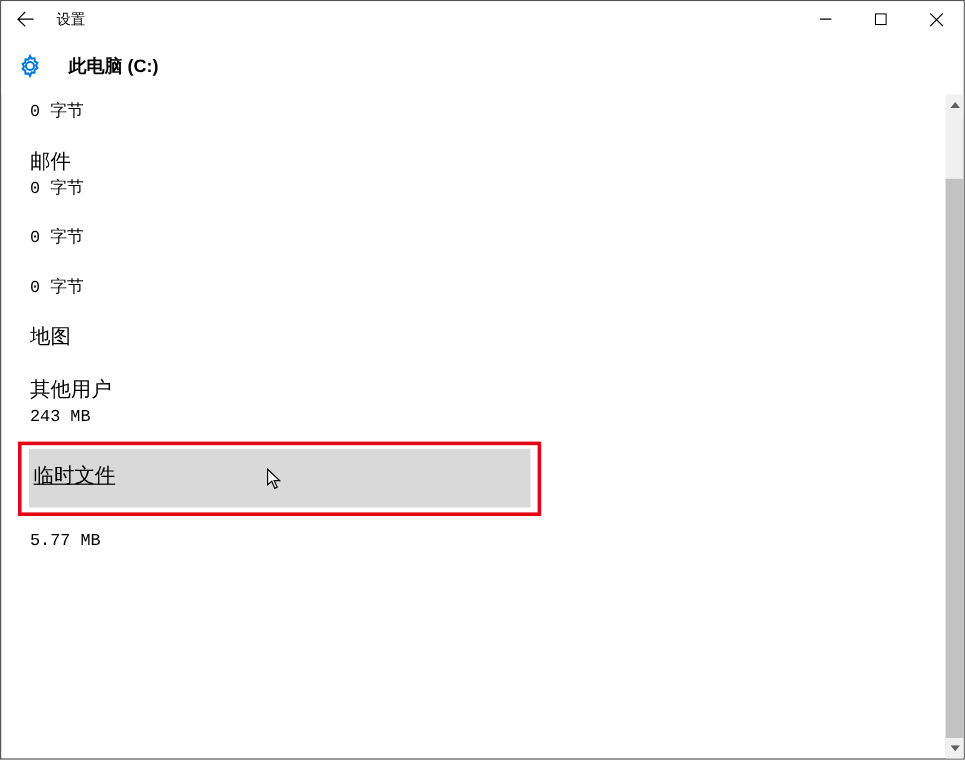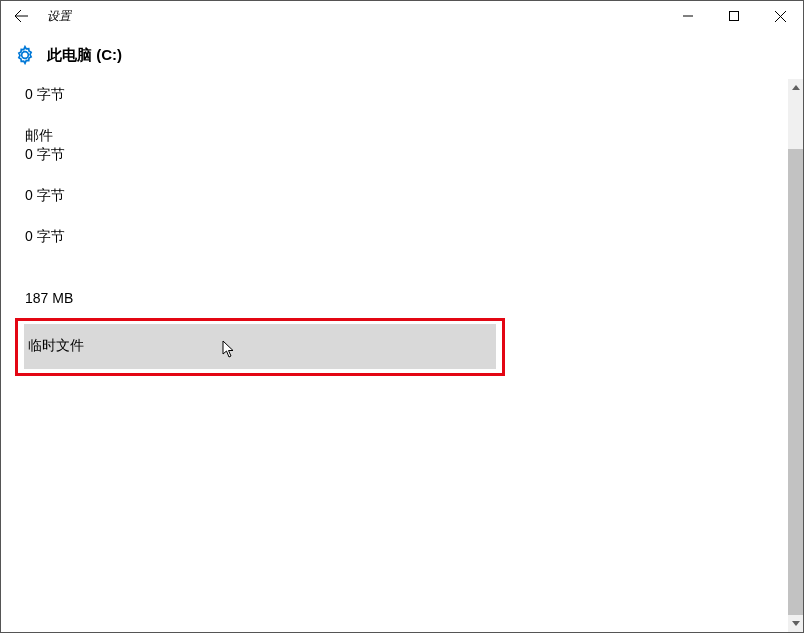--- a/index.html
+++ b/index.html
@@ -17,21 +17,20 @@
     .titlebar {
       height: 30px;
       display: flex;
       align-items: center;
       background: #fff;
     }
     .titlebar-left {
       display: flex;
       align-items: center;
       flex: 1;
-      font-style: italic;
     }
     .back-btn {
       width: 40px;
       height: 30px;
       display: flex;
       align-items: center;
       justify-content: center;
       font-size: 16px;
     }
     .title-text {
@@ -57,50 +56,52 @@
       border-bottom: 0;
     }
     .gear-icon {
       width: 20px;
       height: 20px;
       color: #0078d7;
     }
     .page-title {
       font-size: 15px;
       font-weight: 600;
-      margin-left: 12px;
+      margin-left: 22px;
     }
     .content {
       position: relative;
       height: 553px;
       overflow: hidden;
       padding-left: 24px;
       padding-top: 6px;
     }
     .storage-item {
       padding: 12px 0 10px 0;
       width: 450px;
+      font-family: Liberation Mono, monospace;
     }
     .item-label {
-      font-size: 14px;
+      font-size: 17px;
       line-height: 1.35;
     }
     .item-size {
       font-size: 14px;
       line-height: 1.35;
     }
     .first-row {
       padding-top: 0;
     }
     .highlighted-wrap {
       border: 3px solid #e30613;
-      width: 490px;
+      width: 436px;
       margin-left: -10px;
       padding: 0;
       position: relative;
+      text-decoration: underline;
     }
     .highlighted-inner {
       background: #d9d9d9;
       margin: 3px 6px 4px 6px;
       padding: 12px 0 14px 4px;
       position: relative;
     }
     .cursor {
       position: absolute;
       left: 198px;
@@ -193,36 +194,39 @@
 
   <div class="storage-item">
     <div class="item-size">0 字节</div>
   </div>
 
   <div class="storage-item">
     <div class="item-size">0 字节</div>
   </div>
 
   <div class="storage-item">
-  </div>
-
-  <div class="storage-item">
-    <div class="item-size">187 MB</div>
+    <div class="item-label">地图</div>
+  </div>
+
+  <div class="storage-item">
+    <div class="item-label">其他用户</div>
+    <div class="item-size">243 MB</div>
   </div>
 
   <div class="highlighted-wrap">
     <div class="highlighted-inner">
       <div class="item-label">临时文件</div>
       <svg class="cursor" viewBox="0 0 16 20">
         <path d="M1 1 L1 14 L4.5 11 L7 17 L9 16 L6.5 10.5 L11 10.5 Z" fill="#fff" stroke="#000" stroke-width="1"></path>
       </svg>
     </div>
   </div>
 
   <div class="storage-item">
+    <div class="item-size">5.77 MB</div>
   </div>
 
 </div>
 
 <div class="scrollbar-track"></div>
 <div class="scroll-arrow scroll-up">
   <svg width="8" height="5" viewBox="0 0 8 5">
     <path d="M0 5 L4 0 L8 5" fill="#606060"></path>
   </svg>
 </div>

